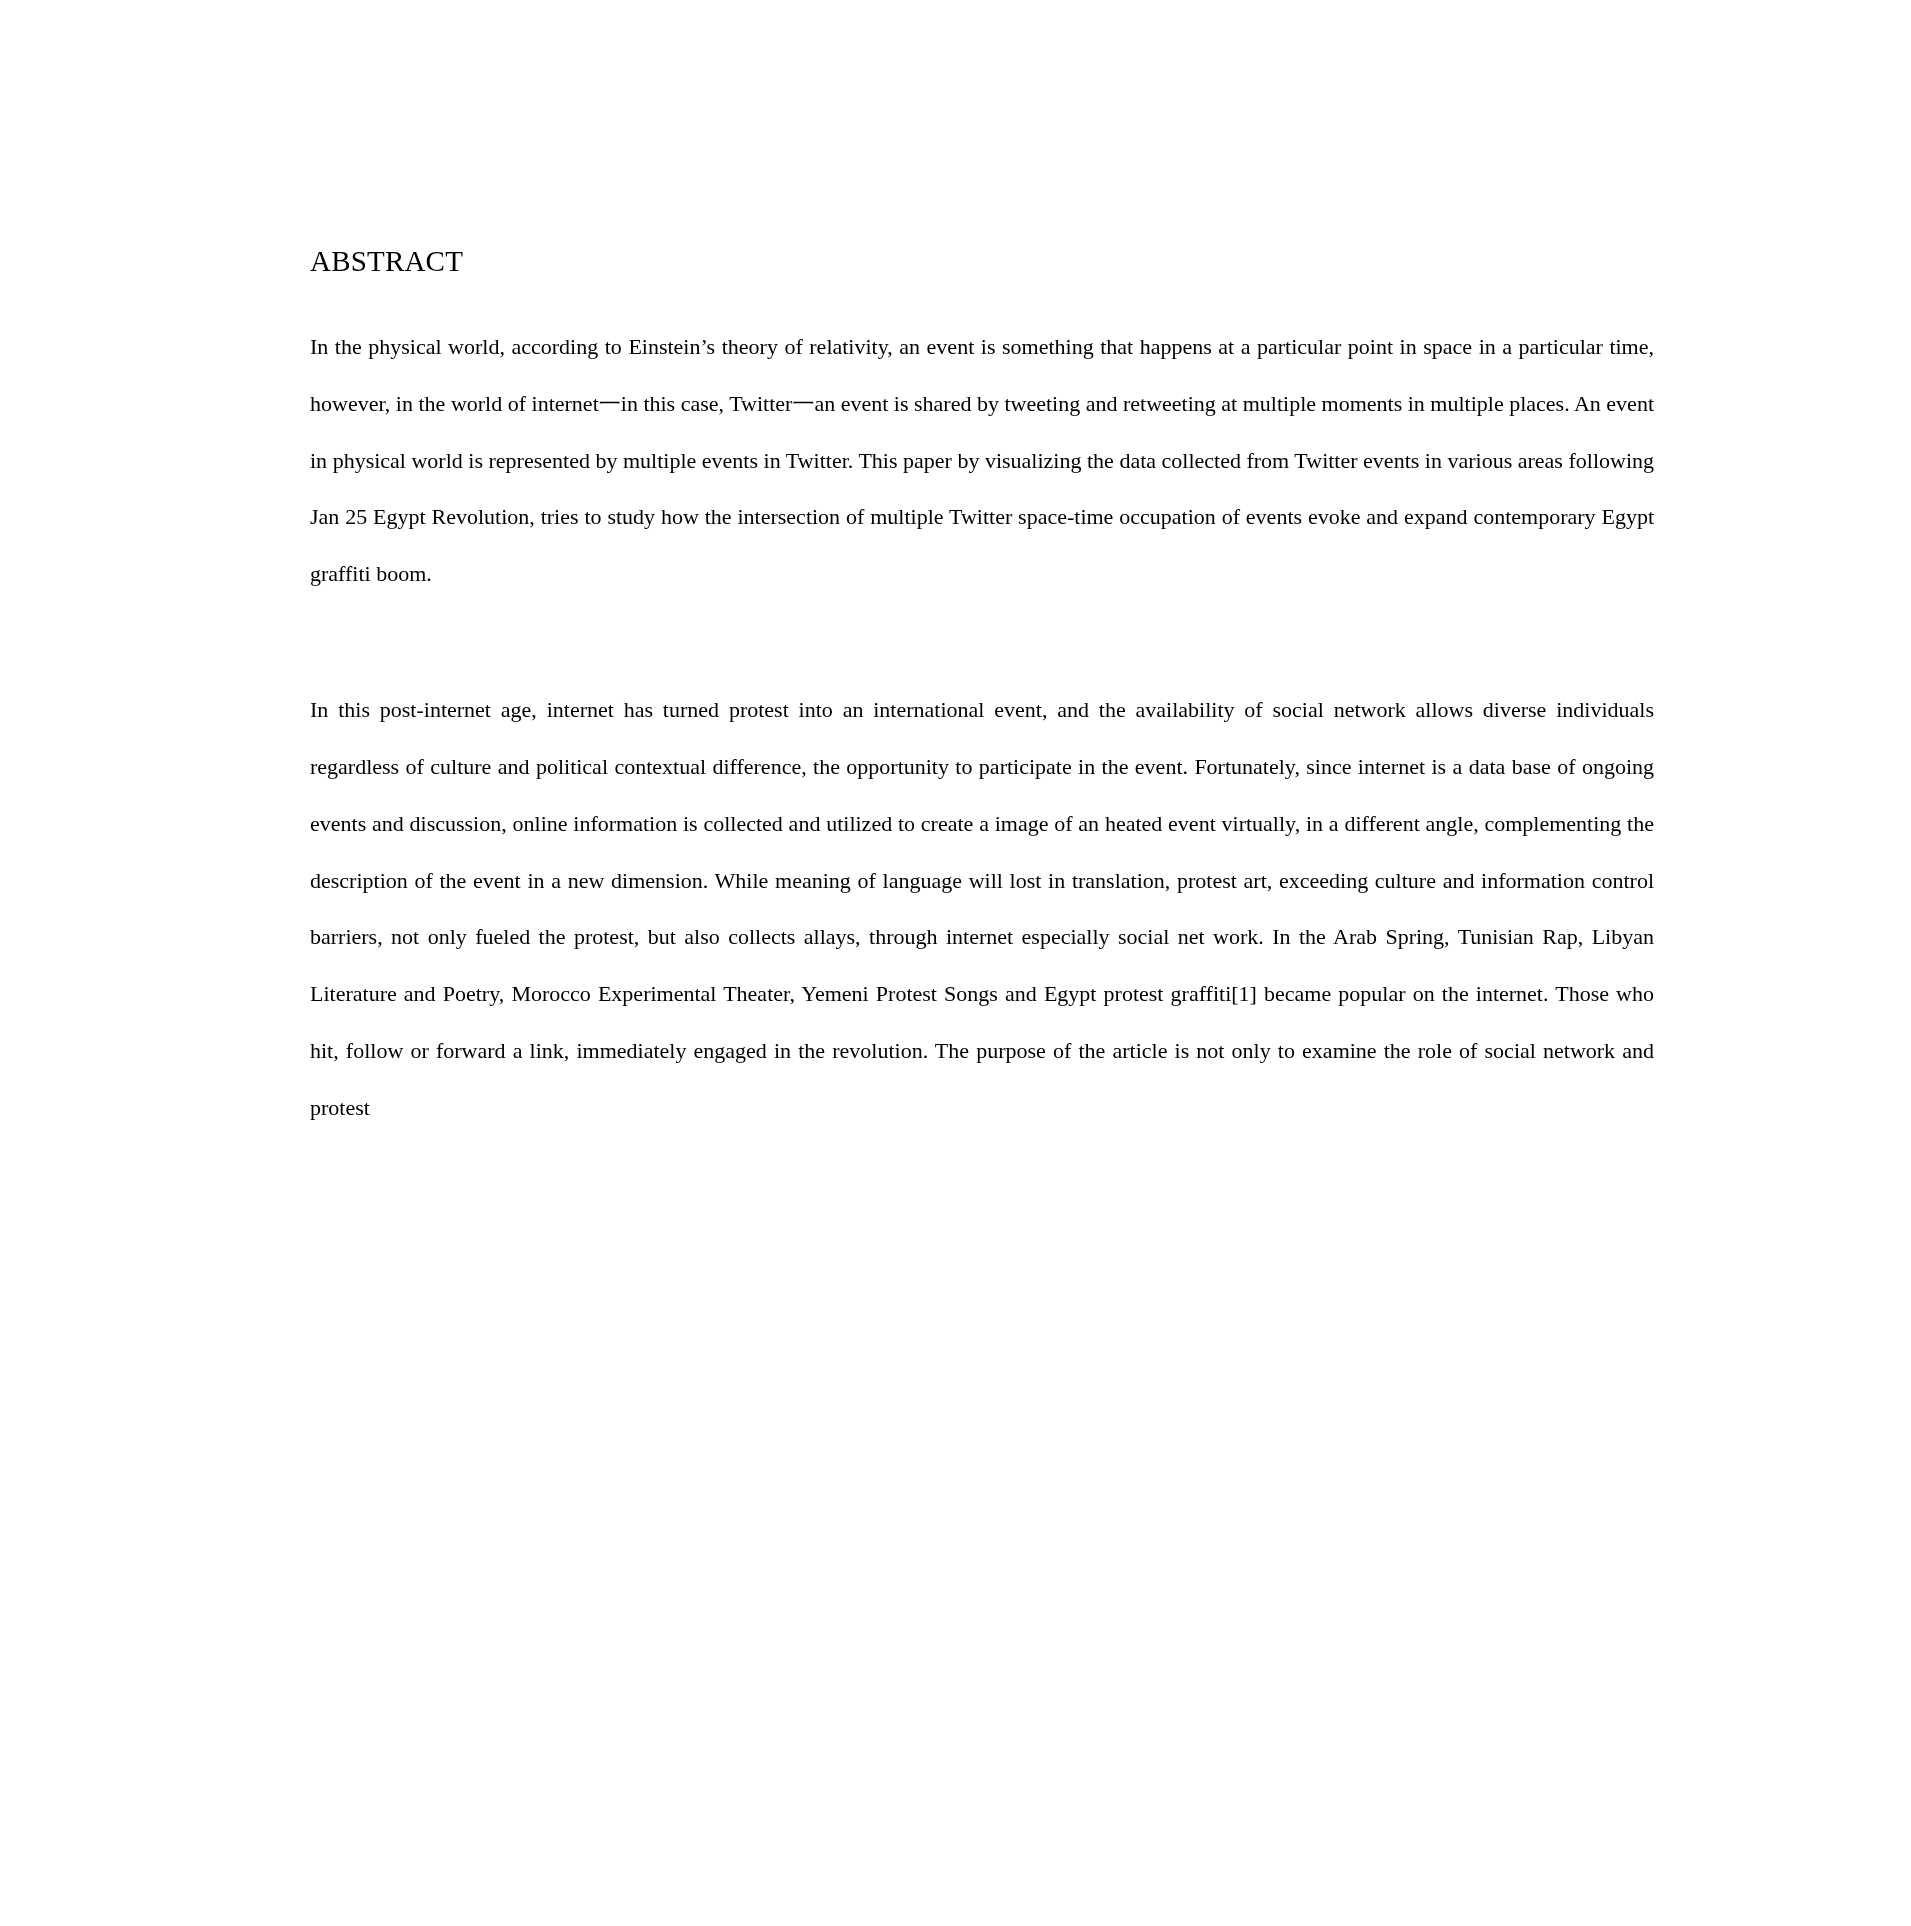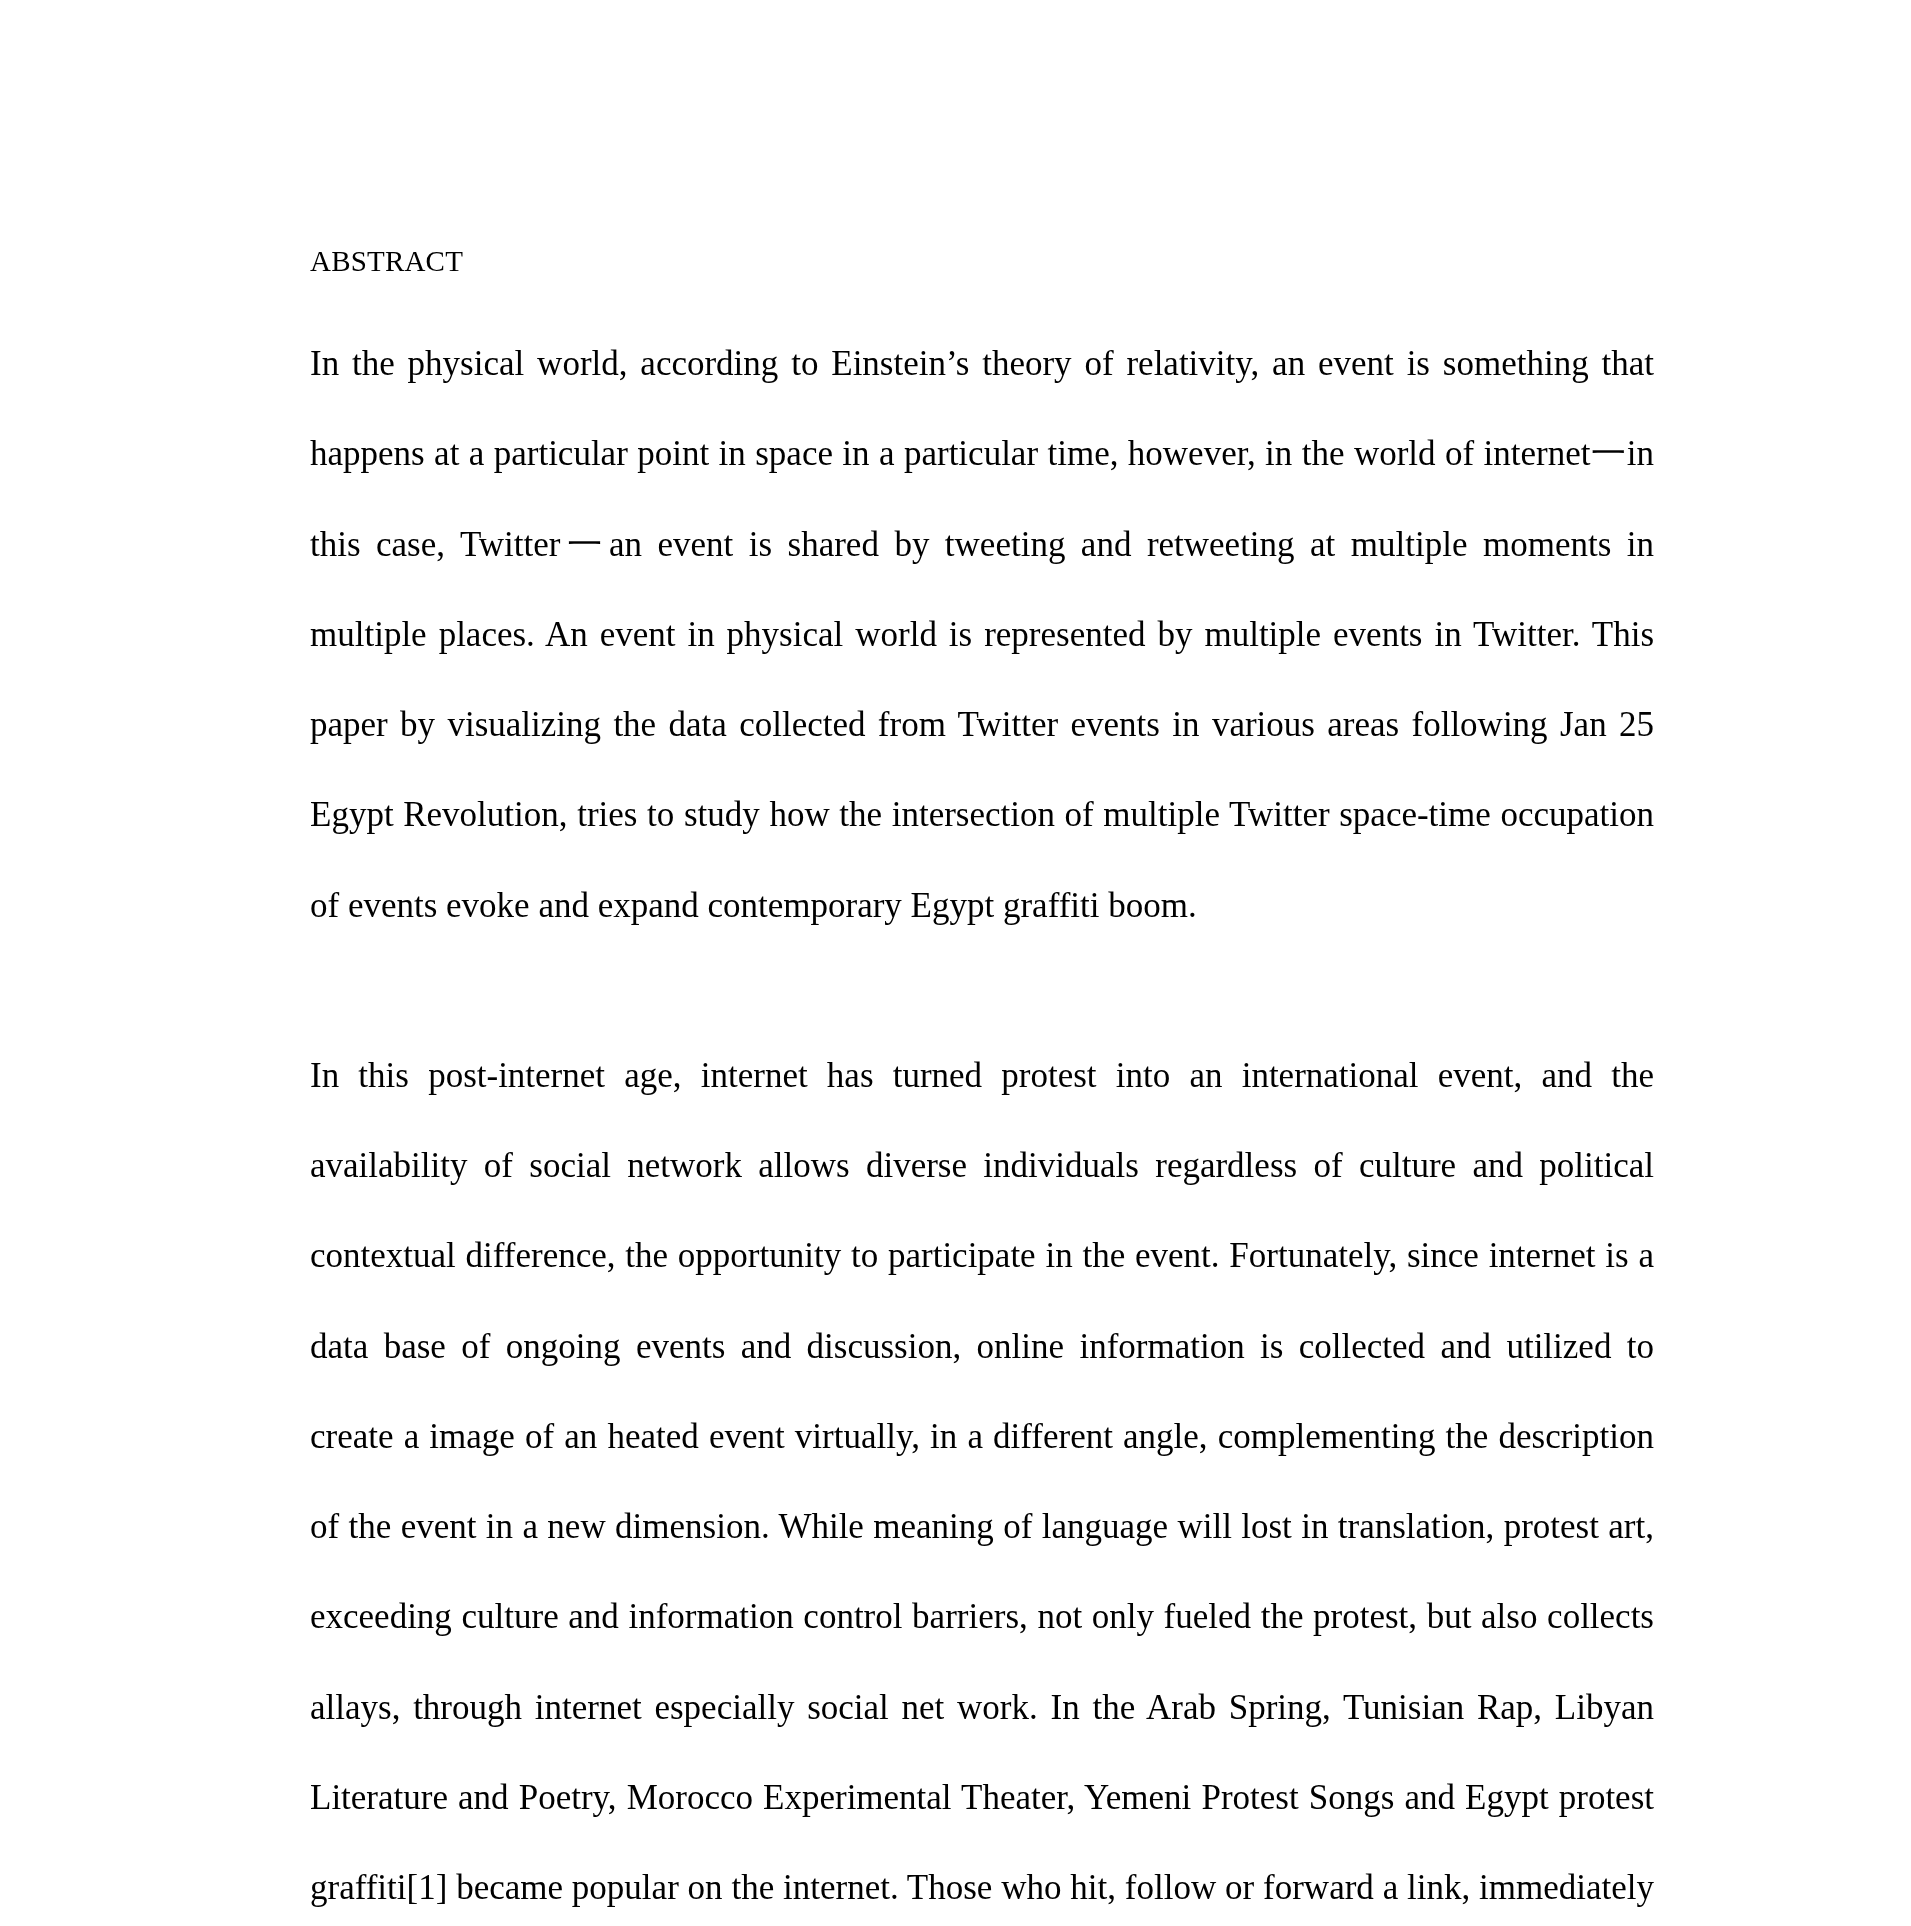--- a/index.html
+++ b/index.html
@@ -27,21 +27,21 @@
     width: 1344px;
     margin-left: 25px;
   }
   .section-heading {
     font-size: 29px;
     line-height: 1.0;
     letter-spacing: 0.2px;
     margin: 0 0 0 0;
   }
   .body-para {
-    font-size: 35px;
+    font-size: 22px;
     line-height: 2.58;
     text-align: justify;
     text-justify: inter-word;
     margin: 0;
     hyphens: none;
   }
   .abstract-block {
     margin-top: 0;
   }
   .gap-after-abstract-heading {

